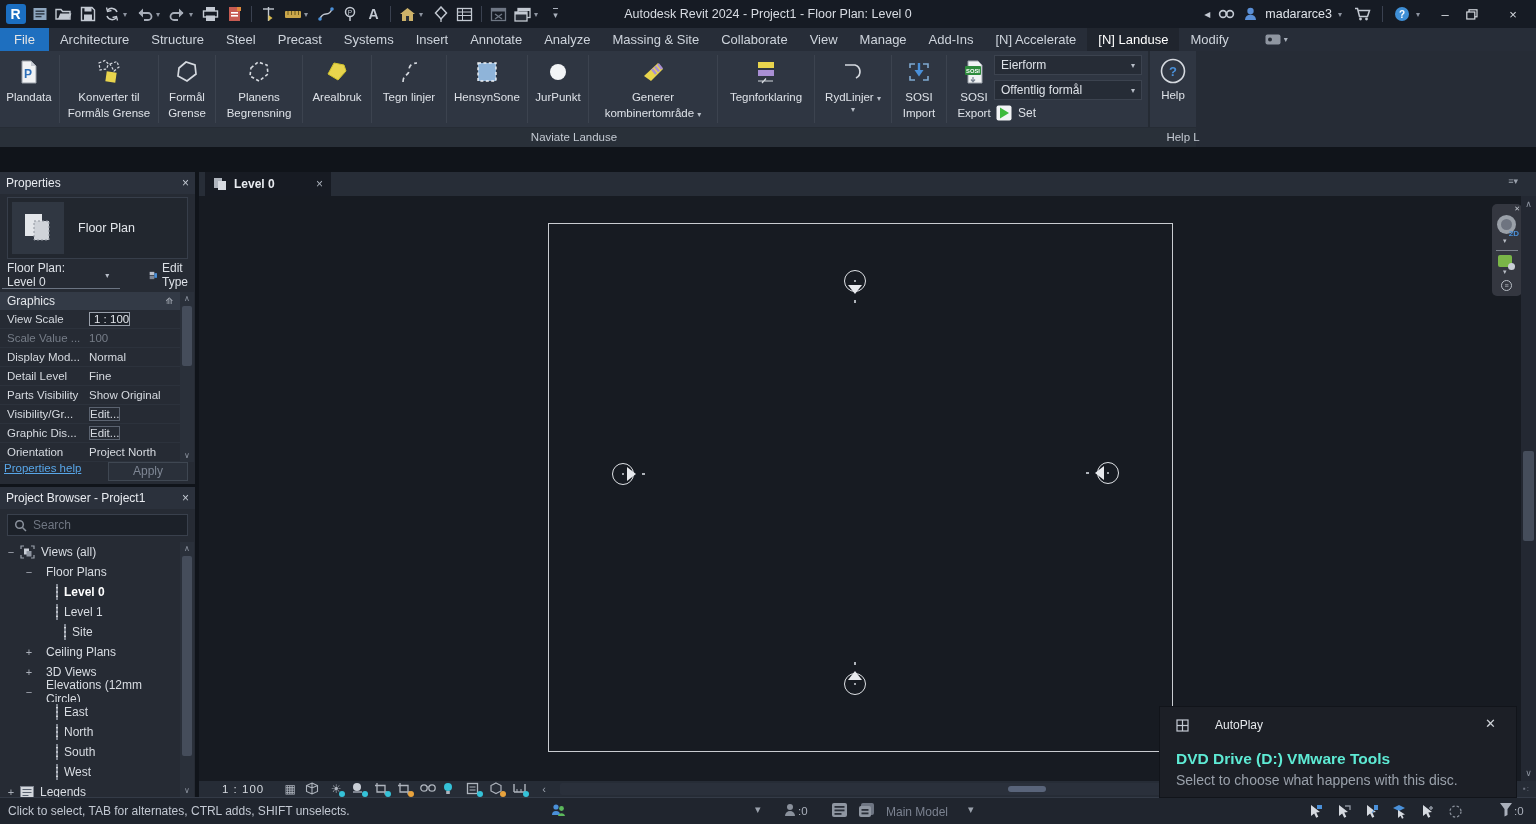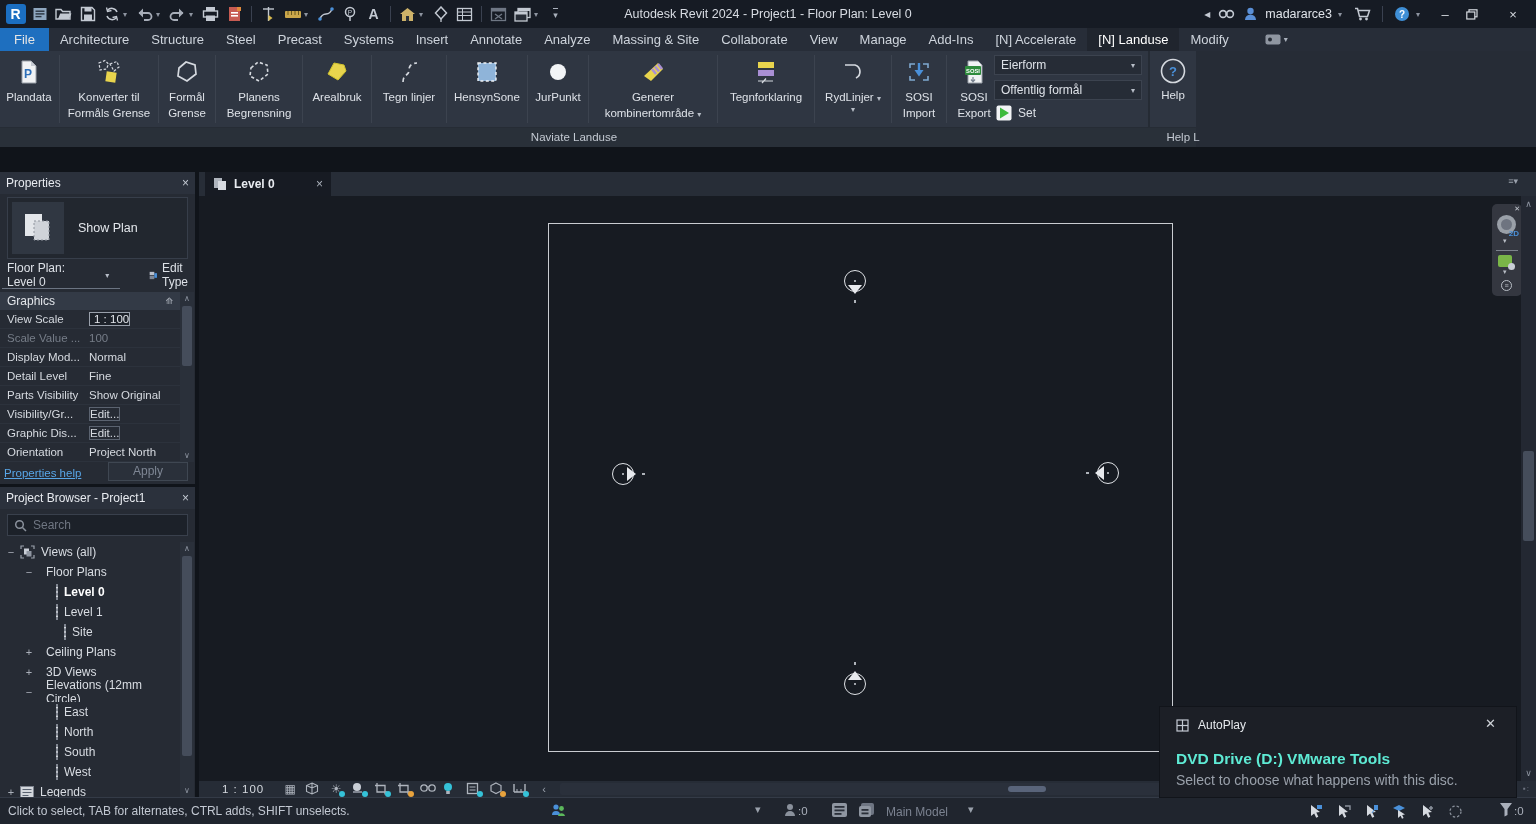--- a/index.html
+++ b/index.html
@@ -68,21 +68,21 @@
   #graphics-hdr .pin { margin-left:auto; font-size:9px; color:#aab0ba; }
   #prop-grid { position:absolute; left:0; top:138px; width:180px; }
   .prow { height:19px; display:flex; align-items:center; border-bottom:1px solid #2c323c; font-size:11.5px; }
   .prow .pl { width:86px; padding-left:7px; color:#d6dae0; overflow:hidden; white-space:nowrap; }
   .prow .pv { flex:1; color:#d6dae0; padding-left:3px; white-space:nowrap; }
   .prow.muted .pl, .prow.muted .pv { color:#767d88; }
   .pv-input { width:76px; border:1px solid #99a0ab; background:#1d222a; color:#e3e6eb; height:15px; line-height:14px; padding-left:4px; font-size:11.5px; }
   .pv-btn { width:76px; border:1px solid #5b6370; background:transparent; color:#d6dae0; height:15px; line-height:13px; text-align:center; font-size:11.5px; }
   .vscol { position:absolute; width:14px; background:#2a303a; color:#8d94a0; font-size:8px; text-align:center; }
   .vscol .thumb { position:absolute; left:2px; width:10px; background:#454d5b; border-radius:2px; }
-  #props-foot { position:absolute; left:0; top:290px; width:212px; height:22px; display:flex; align-items:center; }
+  #props-foot { position:absolute; left:0; top:290px; width:212px; height:22px; display:flex; align-items:flex-start; }
   #props-help { font-size:11.5px; color:#58a6e8; text-decoration:underline; margin-left:4px; }
   #apply-btn { position:absolute; left:108px; top:0; width:80px; height:19px; background:#2a303a; border:1px solid #3f4752;
     color:#7e8694; font-size:12px; text-align:center; line-height:17px; }
 
   #browser { top:487px; height:310px; }
   #search-box { position:absolute; left:7px; top:27px; width:181px; height:22px; background:#1c2129; border:1px solid #39404c; display:flex; align-items:center; gap:6px; padding:0 6px; }
   #search-box input { background:transparent; border:none; outline:none; color:#c7ccd4; font-size:12px; width:130px; font-family:"Liberation Sans",sans-serif; }
   #search-box input::placeholder { color:#6f7682; }
   #tree { position:absolute; left:0; top:55px; width:180px; height:255px; overflow:hidden;
     background-image:repeating-linear-gradient(to bottom,#3a414d 0 1px,transparent 1px 4px),repeating-linear-gradient(to bottom,#3a414d 0 1px,transparent 1px 4px);
@@ -132,21 +132,21 @@
 
   
   #statusbar { position:absolute; left:0; top:797px; width:1536px; height:27px; background:#20252e; border-top:1px solid #343b47; }
   #hint { position:absolute; left:8px; top:6px; font-size:12px; color:#c2c8d2; }
   .sb { position:absolute; top:5px; color:#9aa1ac; font-size:11px; }
   #main-model { color:#7b8290; font-size:12px; }
   .cursor-ic { position:absolute; top:6px; }
 
   
   #autoplay { position:absolute; left:1160px; top:707px; width:356px; height:90px; background:#1c1f26; z-index:50; box-shadow:0 0 0 1px #11141a; }
-  #ap-head { position:absolute; left:16px; top:11px; display:flex; align-items:center; gap:9px; font-size:12px; color:#e6e9ed; }
+  #ap-head { position:absolute; left:16px; top:11px; display:flex; align-items:center; gap:26px; font-size:12px; color:#e6e9ed; }
   #ap-close { position:absolute; right:20px; top:9px; color:#cfd3d9; font-size:13px; }
   #ap-title { position:absolute; left:16px; top:43px; font-size:15.5px; font-weight:bold; color:#5eead4; }
   #ap-sub { position:absolute; left:16px; top:65px; font-size:14px; color:#99a0aa; }
 </style>
 </head>
 <body>
 
 <div id="app">
 
   <div id="titlebar">
@@ -541,21 +541,21 @@
       <span>Properties</span>
       <span class="x">×</span>
     </div>
     <div id="type-selector">
       <div id="type-thumb">
         <svg width="34" height="34" viewBox="0 0 34 34">
           <rect x="4" y="3" width="17" height="22" fill="#e3e6ea"></rect>
           <rect x="13" y="10" width="15" height="19" fill="#cfd3d9" stroke="#8f959e" stroke-dasharray="2 2"></rect>
         </svg>
       </div>
-      <span id="type-name">Show Plan</span>
+      <span id="type-name">Floor Plan</span>
     </div>
     <div id="sel-row">
       <span class="selname">Floor Plan: Level 0</span>
       <span class="dd-arrow">▾</span>
       <span id="edit-type">
         <svg width="13" height="13" viewBox="0 0 13 13">
           <rect x="1" y="1" width="7" height="5" fill="#b9bfc9"></rect>
             <rect x="1" y="7" width="7" height="5" fill="#7f8794"></rect>
           <rect x="8" y="3" width="4" height="7" fill="#4a90d9"></rect>
           </svg>

